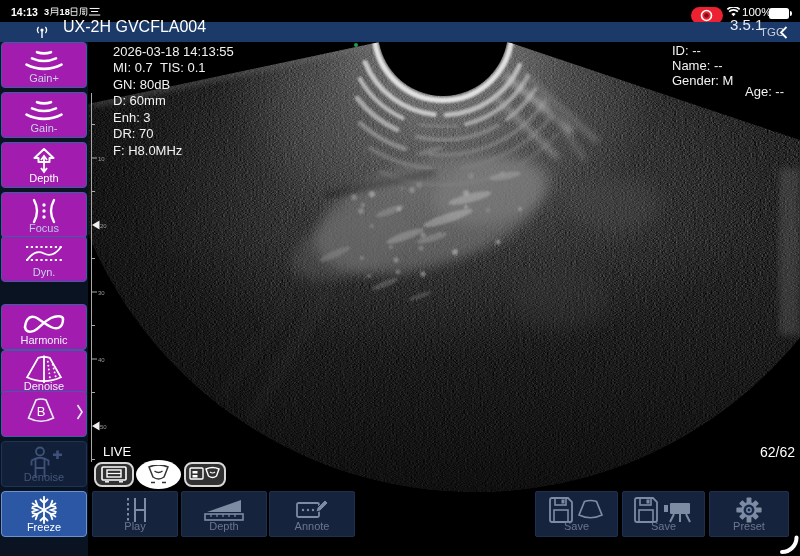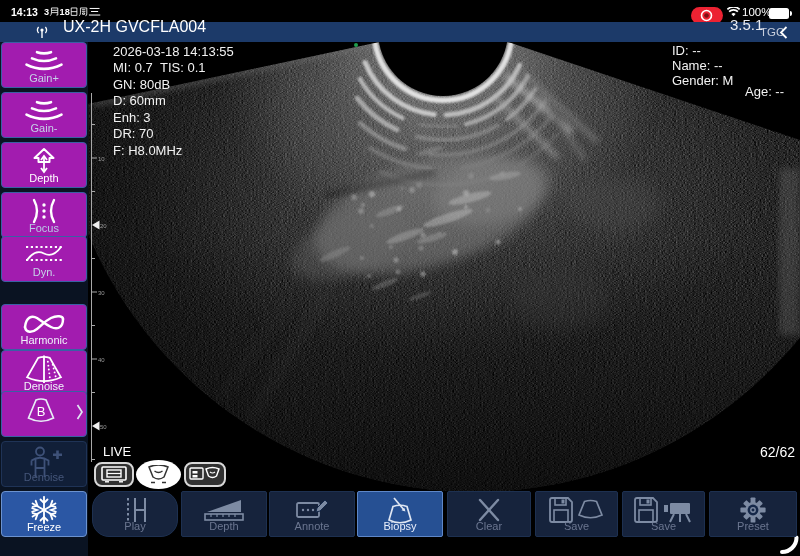--- a/index.html
+++ b/index.html
@@ -384,21 +384,21 @@
 <path d="M 7.5 5.5 L 9.5 11 L 4 12.5"></path>
         <path d="M 26.5 5.5 L 24.5 11 L 30 12.5"></path>
 <path d="M 7.5 26.5 L 9.5 21 L 4 19.5"></path>
         <path d="M 26.5 26.5 L 24.5 21 L 30 19.5"></path>
 </g>
     </svg>
     <div class="lbl" style="">Freeze</div>
   </div>
 
 <div id="toolbar" class="abs">
-    <div class="tbtn " style="left:4px;border-radius:17px;">
+    <div class="tbtn " style="left:4px;">
       <svg width="30" height="28" viewBox="0 0 30 28">
 <g stroke="#7d8ba3" stroke-width="2" fill="none">
 <line x1="8" y1="2" x2="8" y2="26" stroke-dasharray="2.4 2.6"></line>
 <line x1="15" y1="2" x2="15" y2="26"></line>
 <line x1="25" y1="2" x2="25" y2="26"></line>
 <line x1="15" y1="14" x2="25" y2="14"></line>
 </g>
       </svg>
       <div class="lbl">Play</div>
     </div>
@@ -419,37 +419,20 @@
 <div class="tbtn " style="left:181px;">
       <svg width="36" height="28" viewBox="0 0 36 28">
 <rect x="3" y="7" width="22" height="14" rx="1.5" fill="none" stroke="#7d8ba3" stroke-width="1.8"></rect>
 <circle cx="9" cy="14" r="1.2" fill="#7d8ba3"></circle>
         <circle cx="14" cy="14" r="1.2" fill="#7d8ba3"></circle>
         <circle cx="19" cy="14" r="1.2" fill="#7d8ba3"></circle>
 <path d="M 23 12 L 31 4 L 34 7 L 26 15 L 22 16 Z" fill="#7d8ba3" stroke="#152849" stroke-width="1"></path>
 </svg>
       <div class="lbl">Annote</div>
     </div>
-<div class="tbtn hl" style="left:269px;">
-      <svg width="40" height="30" viewBox="0 0 40 30">
-<path d="M 13 10.5 L 9 24 Q 20 29.5 31 24 L 27 10.5 Q 20 8 13 10.5 Z" fill="none" stroke="#dfe6f2" stroke-width="1.7"></path>
-<line x1="14" y1="2" x2="24.5" y2="14.5" stroke="#dfe6f2" stroke-width="1.7"></line>
-<path d="M 25.5 15.6 L 21.5 14.2 L 24.2 11.8 Z" fill="#dfe6f2"></path>
-</svg>
-      <div class="lbl">Biopsy</div>
-    </div>
-<div class="tbtn " style="left:359px;width:84px;">
-      <svg width="26" height="28" viewBox="0 0 26 28">
-<g stroke="#7d8ba3" stroke-width="2.4" stroke-linecap="round">
-          <line x1="4" y1="4" x2="22" y2="24"></line>
-          <line x1="22" y1="4" x2="4" y2="24"></line>
-        </g>
-</svg>
-      <div class="lbl">Clear</div>
-    </div>
 <div class="tbtn " style="left:447px;width:83px;">
       <svg width="58" height="28" viewBox="0 0 58 28">
         <path d="M 2 4 Q 2 2 4 2 L 20 2 L 24 6 L 24 24 Q 24 26 22 26 L 4 26 Q 2 26 2 24 Z" fill="none" stroke="#7d8ba3" stroke-width="1.8"></path>
 <rect x="7" y="2" width="11" height="7" fill="none" stroke="#7d8ba3" stroke-width="1.6"></rect>
 <rect x="13.5" y="3.5" width="3" height="4" fill="#7d8ba3"></rect>
 <rect x="6" y="14" width="14" height="12" fill="none" stroke="#7d8ba3" stroke-width="1.6"></rect>
 <path d="M 36.5 5.5 L 31 19 Q 42.5 24.5 54 19 L 48.5 5.5 Q 42.5 3.5 36.5 5.5 Z" fill="none" stroke="#7d8ba3" stroke-width="1.7"></path>
 </svg>
       <div class="lbl">Save</div>
     </div>
@@ -458,21 +441,21 @@
         <path d="M 2 4 Q 2 2 4 2 L 20 2 L 24 6 L 24 24 Q 24 26 22 26 L 4 26 Q 2 26 2 24 Z" fill="none" stroke="#7d8ba3" stroke-width="1.8"></path>
 <rect x="7" y="2" width="11" height="7" fill="none" stroke="#7d8ba3" stroke-width="1.6"></rect>
 <rect x="13.5" y="3.5" width="3" height="4" fill="#7d8ba3"></rect>
 <rect x="6" y="14" width="14" height="12" fill="none" stroke="#7d8ba3" stroke-width="1.6"></rect>
 <rect x="31" y="9" width="4" height="7" fill="#7d8ba3"></rect>
 <rect x="37" y="7" width="20" height="11" rx="1" fill="#7d8ba3"></rect>
 <path d="M 41 18 L 37 26 M 47 18 L 47 26 M 53 18 L 57 26" stroke="#7d8ba3" stroke-width="2"></path>
 </svg>
       <div class="lbl">Save</div>
     </div>
-<div class="tbtn " style="left:621px;width:88px;">
+<div class="tbtn " style="left:621px;width:80px;">
       <svg width="31" height="28" viewBox="0 0 32 30">
 <g fill="#7d8ba3">
           <circle cx="16" cy="15" r="8.5"></circle>
 <rect x="13.4" y="1.5" width="5.2" height="6" rx="1"></rect>
           <rect x="13.4" y="22.5" width="5.2" height="6" rx="1"></rect>
 <rect x="2.5" y="12.4" width="6" height="5.2" rx="1"></rect>
           <rect x="23.5" y="12.4" width="6" height="5.2" rx="1"></rect>
 <g transform="rotate(45 16 15)">
             <rect x="13.4" y="2.5" width="5.2" height="5" rx="1"></rect>
             <rect x="13.4" y="22.5" width="5.2" height="5" rx="1"></rect>

